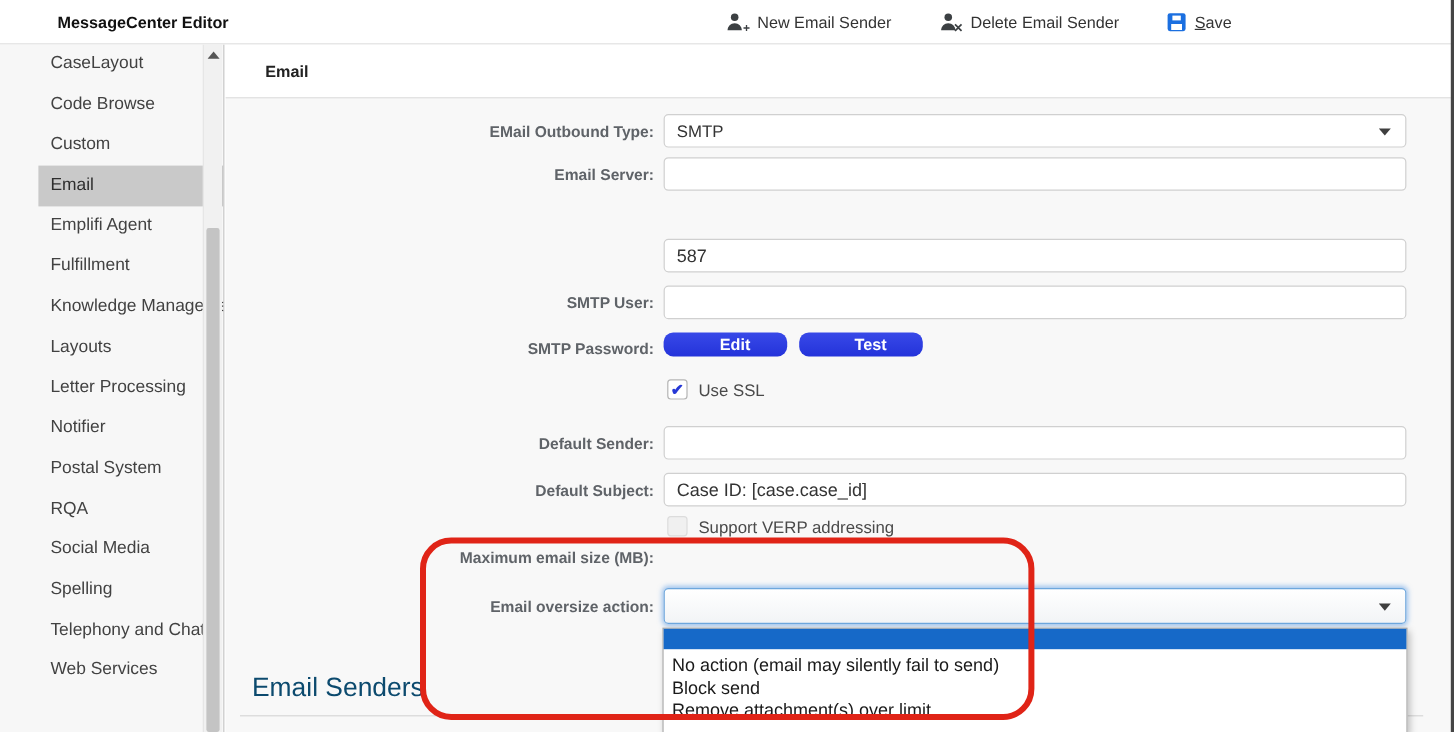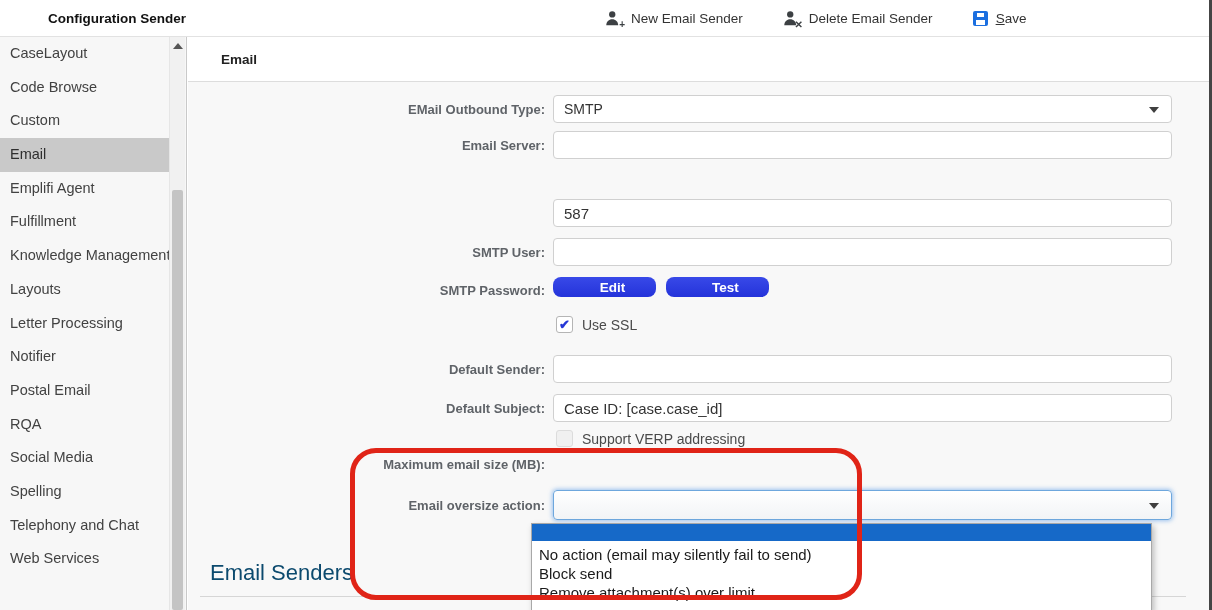--- a/index.html
+++ b/index.html
@@ -25,21 +25,21 @@
   .person-wrap svg { fill:#3c4043; }
   .person-badge { position:absolute; right:-2px; bottom:-3px; font-size:10px; font-weight:bold; color:#3c4043; line-height:1; }
   .floppy { position:relative; width:15px; height:15px; background:#1b6fe0; border-radius:2px; }
   .floppy::before { content:""; position:absolute; left:4px; top:1.5px; width:7px; height:4.5px; background:#fff; }
   .floppy::after { content:""; position:absolute; left:3px; bottom:1.5px; width:9px; height:5px; background:#fff; }
   .save-label { display:inline-block; }
   .save-label::first-letter { text-decoration:underline; }
 
   
   .sidebar { position:absolute; left:0; top:37px; width:187px; height:573px; background:#f7f7f7; border-right:1px solid #c9c9c9; z-index:4; overflow:hidden; }
-  .si { height:33.7px; line-height:33.7px; padding-left:10px; width:170px; font-size:14.5px; color:#424242; white-space:nowrap; overflow:hidden; cursor:pointer; }
+  .si { height:33.7px; line-height:33.7px; padding-left:10px; width:170px; font-size:14.5px; color:#424242; white-space:nowrap; overflow:hidden; cursor:pointer;margin-left:32px; }
   .si.selected { background:#c9c9c9; color:#2e2e2e; }
   .sb-scroll { position:absolute; right:1px; top:0; width:16px; height:573px; background:#f1f1f1; border-left:1px solid #e6e6e6; }
   .sb-up { position:absolute; top:6px; left:3px; width:0; height:0; border-left:5px solid transparent; border-right:5px solid transparent; border-bottom:6px solid #555; }
   .sb-thumb { position:absolute; top:153px; left:2px; width:11px; height:420px; background:#c4c4c4; border-radius:2px; }
 
   
   .panel-header { position:absolute; left:188px; top:37px; width:1021px; height:45px; background:#fff; border-bottom:1px solid #ddd; z-index:2; }
   .panel-title { position:absolute; left:33px; top:0; height:45px; line-height:45px; font-size:13.5px; font-weight:bold; color:#222; }
   .content-bg { position:absolute; left:188px; top:82px; width:1021px; height:528px; background:#f8f8f8; z-index:1; }
 
@@ -52,38 +52,38 @@
   .cb { position:absolute; width:17px; height:17px; border-radius:3px; z-index:3; cursor:pointer; }
   .cb.checked { background:#fff; border:1px solid #b5b5b5; text-align:center; }
   .cb.checked .mark { color:#2638d6; font-size:13px; font-weight:bold; line-height:15px; display:block; }
   .cb.unchecked { background:#f0f0f0; border:1px solid #dcdcdc; }
   .cb-label { position:absolute; left:582px; font-size:14px; color:#4a4a4a; z-index:3; }
 
   
   .fselect.focused { top:490px; height:30px; line-height:28px; border:1px solid #6ea7dd; box-shadow:0 0 4px 1px rgba(80,150,230,.55); background:linear-gradient(180deg,#ffffff,#f2f4f6); }
 
   
-  .dd-list { position:absolute; left:531px; top:523px; width:621px; background:#fff; border:1px solid #a8a8a8; box-shadow:2px 3px 6px rgba(0,0,0,.25); z-index:8; padding-bottom:8px; }
+  .dd-list { position:absolute; left:552px; top:523px; width:621px; background:#fff; border:1px solid #a8a8a8; box-shadow:2px 3px 6px rgba(0,0,0,.25); z-index:8; padding-bottom:8px; }
   .dd-opt-selected { height:17px; background:#1669c8; margin-bottom:4px; }
   .dd-opt { height:19px; line-height:19px; padding-left:7px; font-size:15px; color:#1a1a1a; white-space:nowrap; cursor:pointer; }
 
   
   .section-title { position:absolute; left:210px; top:560px; font-size:22px; color:#0c4a6e; z-index:3; }
   .section-divider { position:absolute; left:200px; top:596px; width:986px; border-top:1px solid #d6d6d6; z-index:3; }
 
   
   .annotation { position:absolute; left:350px; top:448px; width:512px; height:152px; border:5px solid #e02417; border-radius:26px; z-index:40; pointer-events:none; background:transparent; }
 </style>
 </head>
 <body>
 
 <div id="page">
 
   <div class="top-header">
-    <div class="app-title">Configuration Sender</div>
+    <div class="app-title">MessageCenter Editor</div>
     <div class="toolbar">
       <div class="tb-item">
         <span class="person-wrap">
           <svg width="17" height="17" viewBox="0 0 20 20">
               <circle cx="8.5" cy="5.2" r="3.7"></circle>
               <path d="M1.5 18c0-3.9 3.1-7 7-7s7 3.1 7 7z"></path>
             </svg>
           <span class="person-badge">+</span>
         </span>
         <span>New Email Sender</span>
@@ -109,21 +109,21 @@
     <div class="si">CaseLayout</div>
     <div class="si">Code Browse</div>
     <div class="si">Custom</div>
     <div class="si selected">Email</div>
     <div class="si">Emplifi Agent</div>
     <div class="si">Fulfillment</div>
     <div class="si">Knowledge Management</div>
     <div class="si">Layouts</div>
     <div class="si">Letter Processing</div>
     <div class="si">Notifier</div>
-    <div class="si">Postal Email</div>
+    <div class="si">Postal System</div>
     <div class="si">RQA</div>
     <div class="si">Social Media</div>
     <div class="si">Spelling</div>
     <div class="si">Telephony and Chat</div>
     <div class="si">Web Services</div>
     <div class="sb-scroll">
       <div class="sb-up"></div>
       <div class="sb-thumb"></div>
     </div>
   </div>

